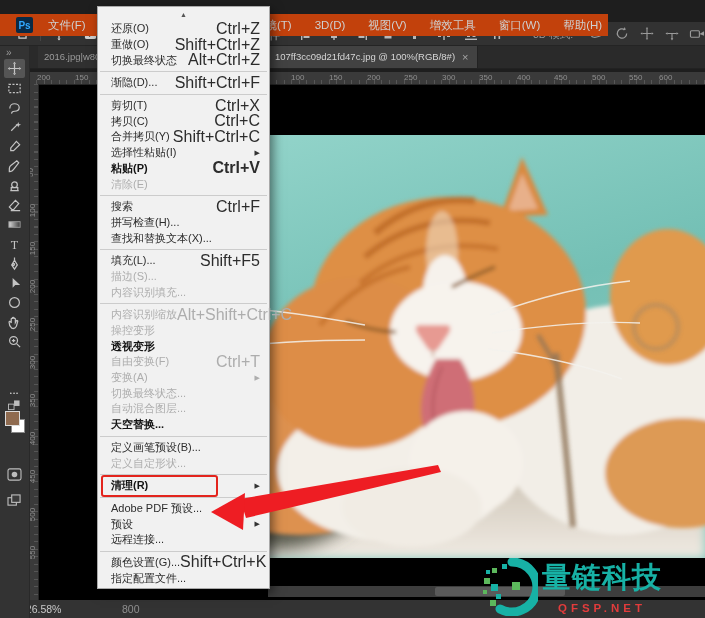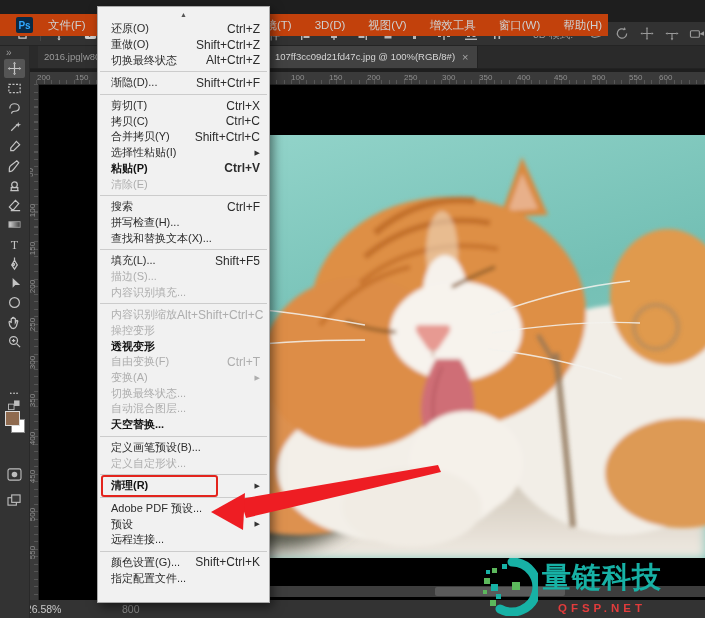--- a/index.html
+++ b/index.html
@@ -47,24 +47,24 @@
   #canvas-area{left:38px;top:84px;width:667px;height:516px;background:#000;z-index:1;overflow:hidden;}
   #photo{position:absolute;left:122px;top:51px;width:545px;height:423px;}
   
   #statusbar{left:0;top:600px;width:705px;height:18px;background:#333333;z-index:3;}
   #zoom-level{position:absolute;left:20px;top:3px;color:#c9c9c9;font-size:10.5px;}
   #doc-info{position:absolute;left:78px;top:3px;color:#8f8f8f;font-size:10.5px;margin-left:44px;}
   #hscroll{position:absolute;left:268px;top:-14px;width:437px;height:11px;background:#3d3d3d;}
   #hscroll-thumb{position:absolute;left:167px;top:1px;width:130px;height:9px;background:#5a5a5a;border-radius:2px;}
   
   #edit-menu{left:97px;top:6px;width:171px;background:#f1f1f1;border:1px solid #a9a9a9;
-             box-shadow:3px 4px 10px rgba(0,0,0,.5);z-index:50;padding:1px 0 16px 0;}
+             box-shadow:3px 4px 10px rgba(0,0,0,.5);z-index:50;padding:1px 0 2px 0;}
   .mi{position:relative;height:15.7px;display:flex;align-items:center;padding:0 9px 0 13px;
       font-size:11px;color:#2c2c2c;white-space:nowrap;}
-  .mi .sc{margin-left:auto;font-size:12px;color:#2c2c2c;}
+  .mi .sc{margin-left:auto;font-size:16px;color:#2c2c2c;}
   .mi .sub{margin-left:auto;font-size:7px;color:#333;}
   .mi.disabled,.mi.disabled .sc,.mi.disabled .sub{color:#adadad;}
   .mi.bold{font-weight:bold;color:#141414;}
   .mi.boxed::after{content:'';position:absolute;left:3px;right:51px;top:-3px;bottom:-3px;
                    border:2px solid #e3241d;border-radius:3px;}
   .msep{height:1px;background:#cccccc;margin:3px 2px;}
   .mscroll{height:13px;display:flex;align-items:center;justify-content:center;color:#555;font-size:7px;}
   
   #arrow-overlay{left:0;top:0;width:705px;height:618px;z-index:60;pointer-events:none;}
   #watermark{left:482px;top:556px;width:223px;height:62px;display:flex;align-items:center;z-index:20;}

